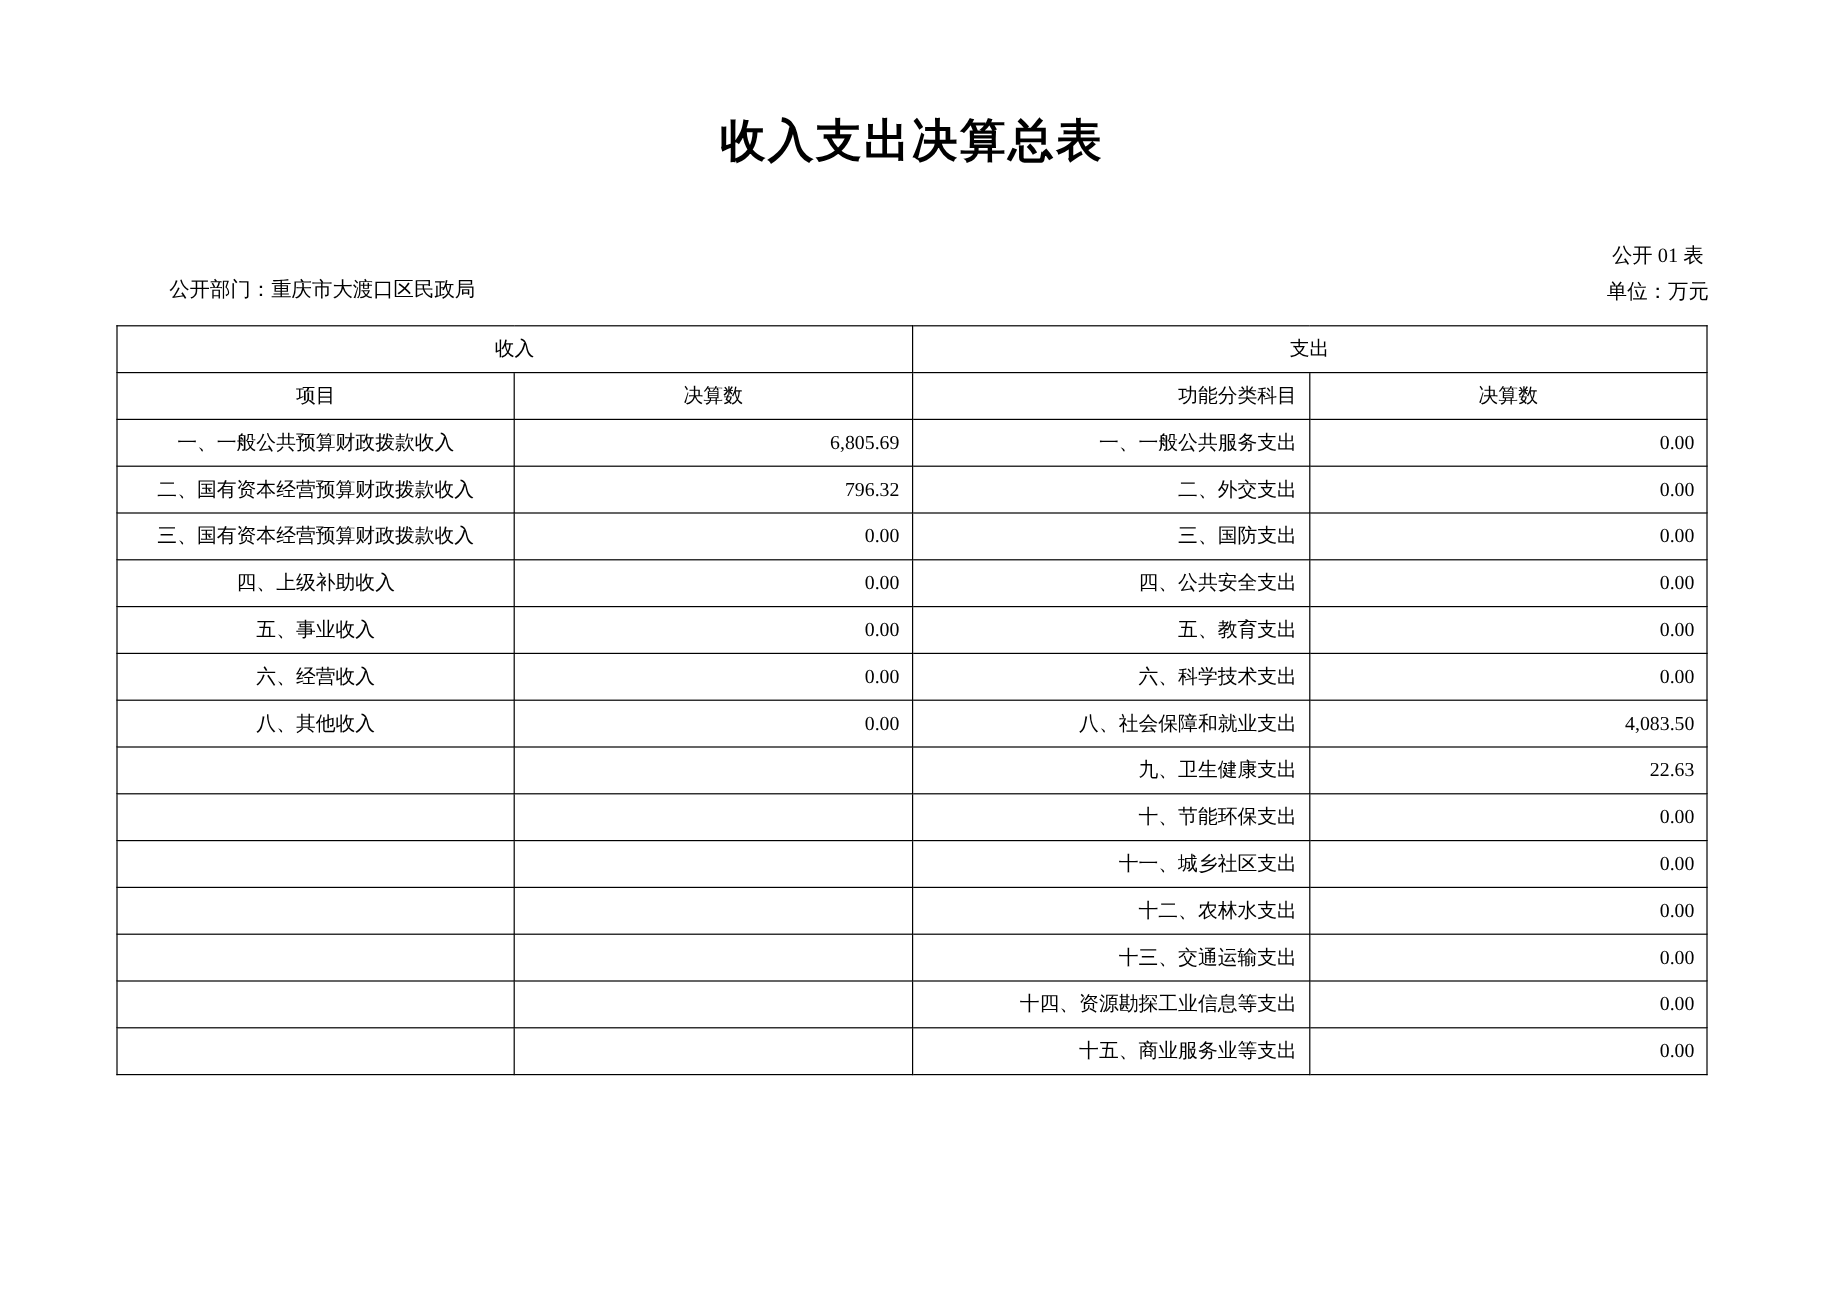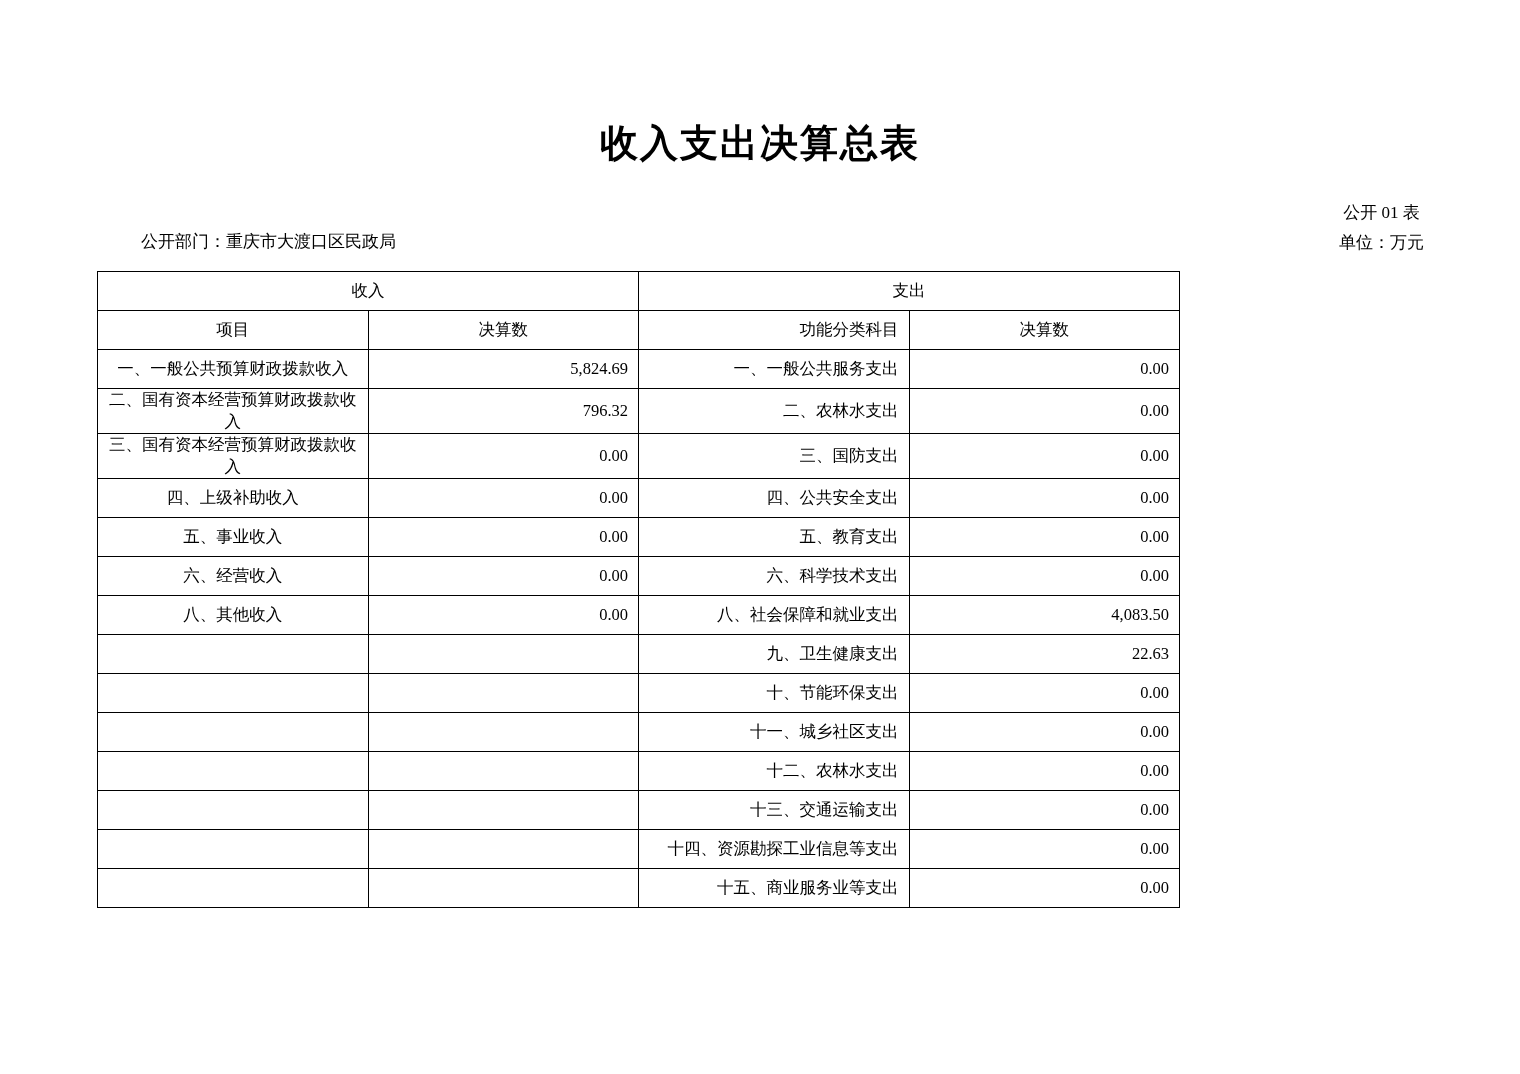--- a/index.html
+++ b/index.html
@@ -21,21 +21,21 @@
     height: 1074px;
     box-sizing: border-box;
   }
   .doc-title {
     text-align: center;
     font-family: "DejaVu Sans", "Liberation Sans", sans-serif;
     font-weight: bold;
     font-size: 38px;
     letter-spacing: 2px;
     margin: 0;
-    padding-top: 118px;
+    padding-top: 92px;
   }
   .meta-right {
     position: absolute;
     right: 96px;
     top: 198px;
     text-align: center;
     font-size: 17px;
     line-height: 30px;
     font-family: "Liberation Serif", serif;
   }
@@ -43,21 +43,21 @@
     position: absolute;
     left: 141px;
     top: 230px;
     font-size: 17px;
     font-family: "Liberation Serif", serif;
   }
   table.main {
     position: absolute;
     left: 97px;
     top: 271px;
-    width: 1083px;
+    width: 1326px;
     border-collapse: collapse;
     table-layout: fixed;
   }
   table.main td, table.main th {
     border: 1px solid #000000;
     height: 39px;
     font-size: 16.5px;
     font-weight: normal;
     padding: 0 10px;
     box-sizing: border-box;
@@ -102,28 +102,28 @@
       <tr>
         <th class="hdr-col c-item">项目</th>
         <th class="hdr-col c-num" style="text-align:center">决算数</th>
         <th class="hdr-col c-item2">功能分类科目</th>
         <th class="hdr-col c-num2" style="text-align:center">决算数</th>
       </tr>
     </thead>
     <tbody>
       <tr>
         <td class="c-item">一、一般公共预算财政拨款收入</td>
-        <td class="c-num">5,824.69</td>
+        <td class="c-num">6,805.69</td>
         <td class="c-item2">一、一般公共服务支出</td>
         <td class="c-num2">0.00</td>
       </tr>
       <tr>
         <td class="c-item">二、国有资本经营预算财政拨款收入</td>
         <td class="c-num">796.32</td>
-        <td class="c-item2">二、农林水支出</td>
+        <td class="c-item2">二、外交支出</td>
         <td class="c-num2">0.00</td>
       </tr>
       <tr>
         <td class="c-item">三、国有资本经营预算财政拨款收入</td>
         <td class="c-num">0.00</td>
         <td class="c-item2">三、国防支出</td>
         <td class="c-num2">0.00</td>
       </tr>
       <tr>
         <td class="c-item">四、上级补助收入</td>

